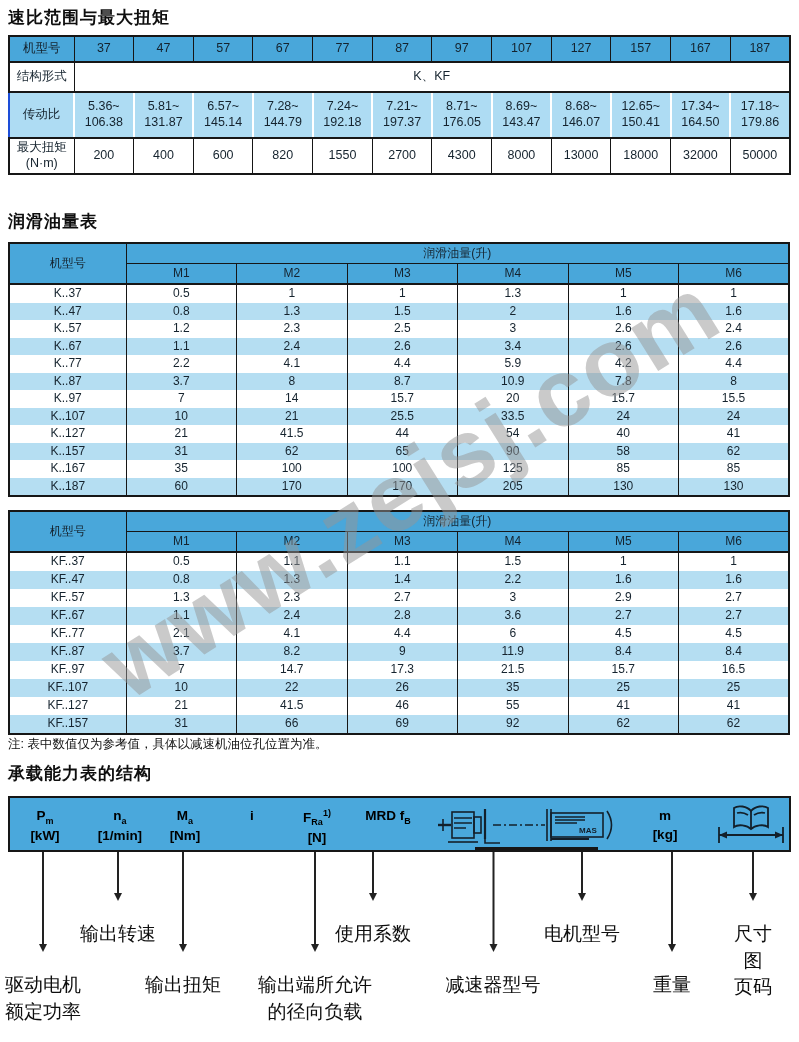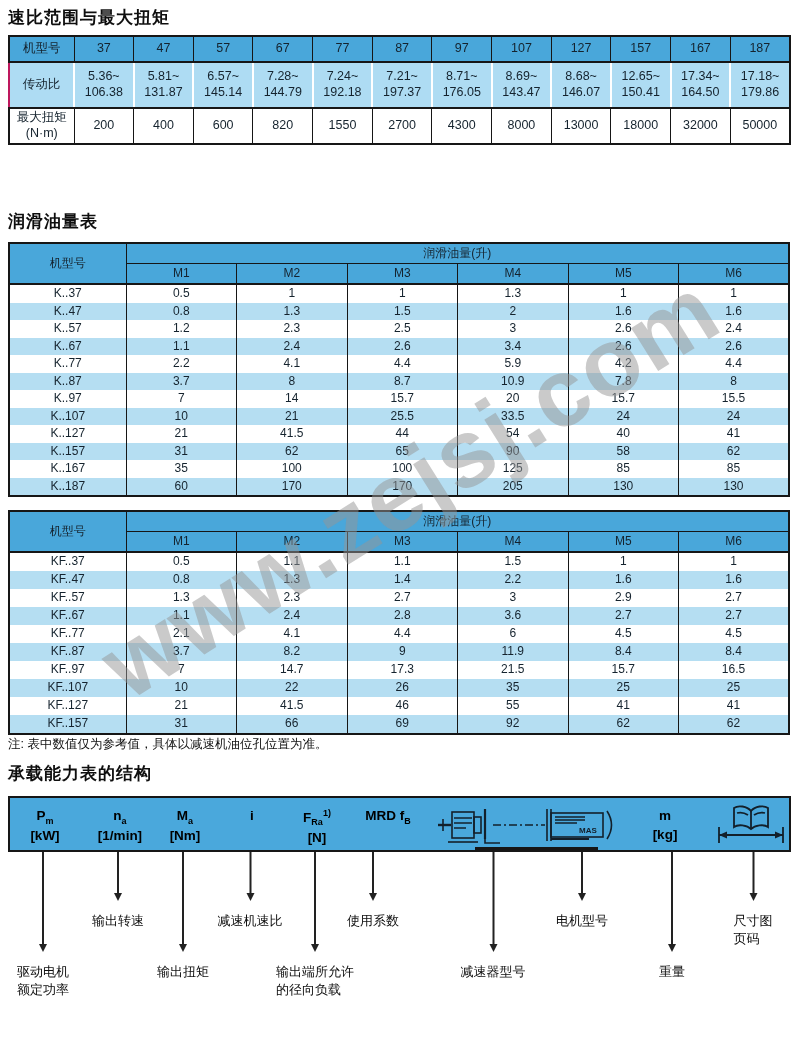--- a/index.html
+++ b/index.html
@@ -9,21 +9,21 @@
   .pre{white-space:pre-line;}
 
   
   #ratio-table{position:absolute;left:8px;top:35px;}
   table.ratio-table{width:783px;border-collapse:collapse;table-layout:fixed;border:2px solid #161616;}
   table.ratio-table th,table.ratio-table td{
       border:1px solid #161616;border-top-width:2px;border-bottom-width:2px;
       font-size:12.5px;line-height:1.25;font-weight:normal;text-align:center;padding:0;color:#15232e;}
   table.ratio-table .blue{background:#49a7da;}
   table.ratio-table .ratiocell{background:#aedcf3;border-left:2px solid #fff;border-right:2px solid #fff;}
-  table.ratio-table th.ratiocell{border-left:2px solid #be185d;}
+  table.ratio-table th.ratiocell{border-left:2px solid #1d4ed8;}
   table.ratio-table td.lastratio{border-right:2px solid #161616;}
 
   
   .oil-wrap{position:absolute;left:8px;}
   #oil-table-k{top:242px;}
   #oil-table-kf{top:510px;}
   table.oil-table{width:782px;border-collapse:collapse;table-layout:fixed;border:2px solid #161616;}
   table.oil-table th,table.oil-table td{font-size:12px;line-height:1.1;font-weight:normal;
       text-align:center;padding:0;color:#15232e;}
   table.oil-table thead th{background:#49a7da;height:19px;}
@@ -48,21 +48,21 @@
   #icon-baseline{position:absolute;left:475px;top:847px;width:123px;height:3px;background:#161616;}
 
   
   .callout{position:absolute;top:852px;display:flex;flex-direction:column;align-items:center;
            transform:translateX(-50%);}
   .callout .cline{width:2px;background:#222;}
   .callout.short .cline{height:41px;}
   .callout.long  .cline{height:92px;}
   .carrow{width:0;height:0;border-left:4.5px solid transparent;border-right:4.5px solid transparent;
           border-top:8px solid #222;}
-  .clabel{margin-top:11px;font-size:13px;color:#0e0e0e;white-space:pre-line;text-align:left;line-height:1.4;}
+  .clabel{margin-top:20px;font-size:19px;color:#0e0e0e;white-space:pre-line;text-align:center;line-height:1.4;}
 
   
   #watermark{position:absolute;left:410px;top:487px;transform:translate(-50%,-50%) rotate(-32deg);
              font-size:96px;font-weight:bold;color:rgba(150,150,150,0.5);letter-spacing:2px;
              white-space:nowrap;z-index:6;pointer-events:none;}
 </style>
 </head>
 <body>
 
 <div id="page">
@@ -94,20 +94,24 @@
             <td class="blue">57</td>
             <td class="blue">67</td>
             <td class="blue">77</td>
             <td class="blue">87</td>
             <td class="blue">97</td>
             <td class="blue">107</td>
             <td class="blue">127</td>
             <td class="blue">157</td>
             <td class="blue">167</td>
             <td class="blue">187</td>
+          </tr>
+          <tr style="height: 30px;">
+            <th>结构形式</th>
+            <td colspan="12">K、KF</td>
           </tr>
           <tr style="height: 46px;">
             <th class="ratiocell pre">传动比</th>
             <td class="ratiocell pre">5.36~
 106.38</td>
             <td class="ratiocell pre">5.81~
 131.87</td>
             <td class="ratiocell pre">6.57~
 145.14</td>
             <td class="ratiocell pre">7.28~
@@ -483,25 +487,20 @@
   <div class="callout short" style="left:118px">
     <div class="cline"></div>
     <div class="carrow"></div>
     <div class="clabel">输出转速</div>
   </div>
   <div class="callout long" style="left:183px">
     <div class="cline"></div>
     <div class="carrow"></div>
     <div class="clabel">输出扭矩</div>
   </div>
-  <div class="callout short" style="left:250px">
-    <div class="cline"></div>
-    <div class="carrow"></div>
-    <div class="clabel">减速机速比</div>
-  </div>
   <div class="callout long" style="left:315px">
     <div class="cline"></div>
     <div class="carrow"></div>
     <div class="clabel">输出端所允许
 的径向负载</div>
   </div>
   <div class="callout long" style="left:493px">
     <div class="cline"></div>
     <div class="carrow"></div>
     <div class="clabel">减速器型号</div>

